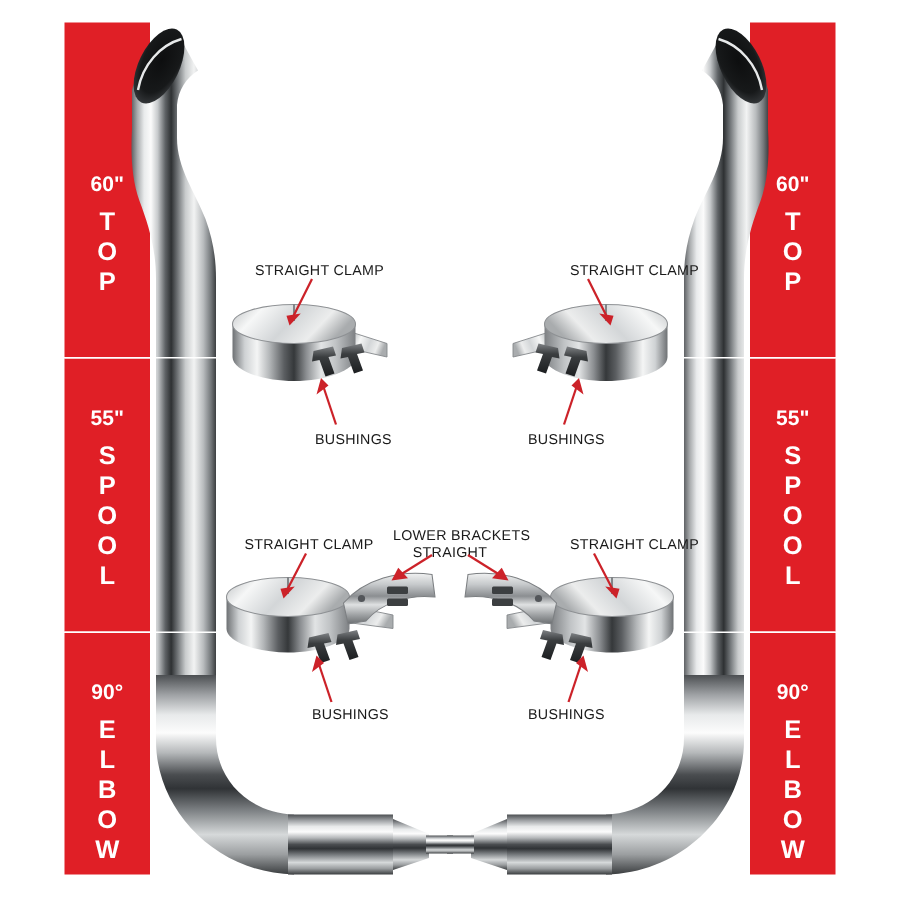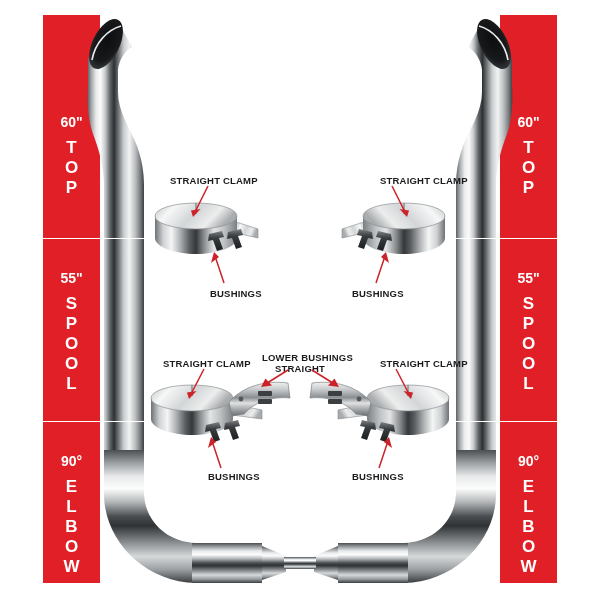--- a/index.html
+++ b/index.html
@@ -11,21 +11,21 @@
        font-weight:bold;}
   .seg .size{font-size:14px;letter-spacing:0px;line-height:1;margin-top:0;}
   .seg .word{display:flex;flex-direction:column;align-items:center;margin-top:9px;}
   .seg .word span{font-size:17px;line-height:20px;letter-spacing:0px;}
 
   .divider{position:absolute;height:1.4px;background:#ffffff;z-index:26;}
 
   
   .pipewrap{position:absolute;top:0;left:0;width:600px;height:600px;
             pointer-events:none;}
-  .lbl{position:absolute;font-size:9.5px;font-weight:bold;color:#1a1a1a;
+  .lbl{position:absolute;font-size:9.5px;font-weight:normal;color:#1a1a1a;
        letter-spacing:.2px;white-space:nowrap;line-height:11px;}
   .lbl.ctr{text-align:center;}
 
   svg{display:block;overflow:visible;}
 </style>
 </head>
 <body>
 
 <div id="stage">
 
@@ -338,17 +338,17 @@
   <div class="lbl" style="left:380px;top:175px;">STRAIGHT CLAMP</div>
   <div class="lbl" style="left:352px;top:288px;">BUSHINGS</div>
 
   <div class="lbl" style="left:163px;top:358px;">STRAIGHT CLAMP</div>
   <div class="lbl" style="left:208px;top:471px;">BUSHINGS</div>
 
   <div class="lbl" style="left:380px;top:358px;">STRAIGHT CLAMP</div>
   <div class="lbl" style="left:352px;top:471px;">BUSHINGS</div>
 
   <div class="lbl ctr" style="left:262px;top:352px;width:76px;">
-    <span>LOWER BUSHINGS</span><br>
+    <span>LOWER BRACKETS</span><br>
     <span>STRAIGHT</span>
   </div>
 
 </div>
 
 </body></html>

